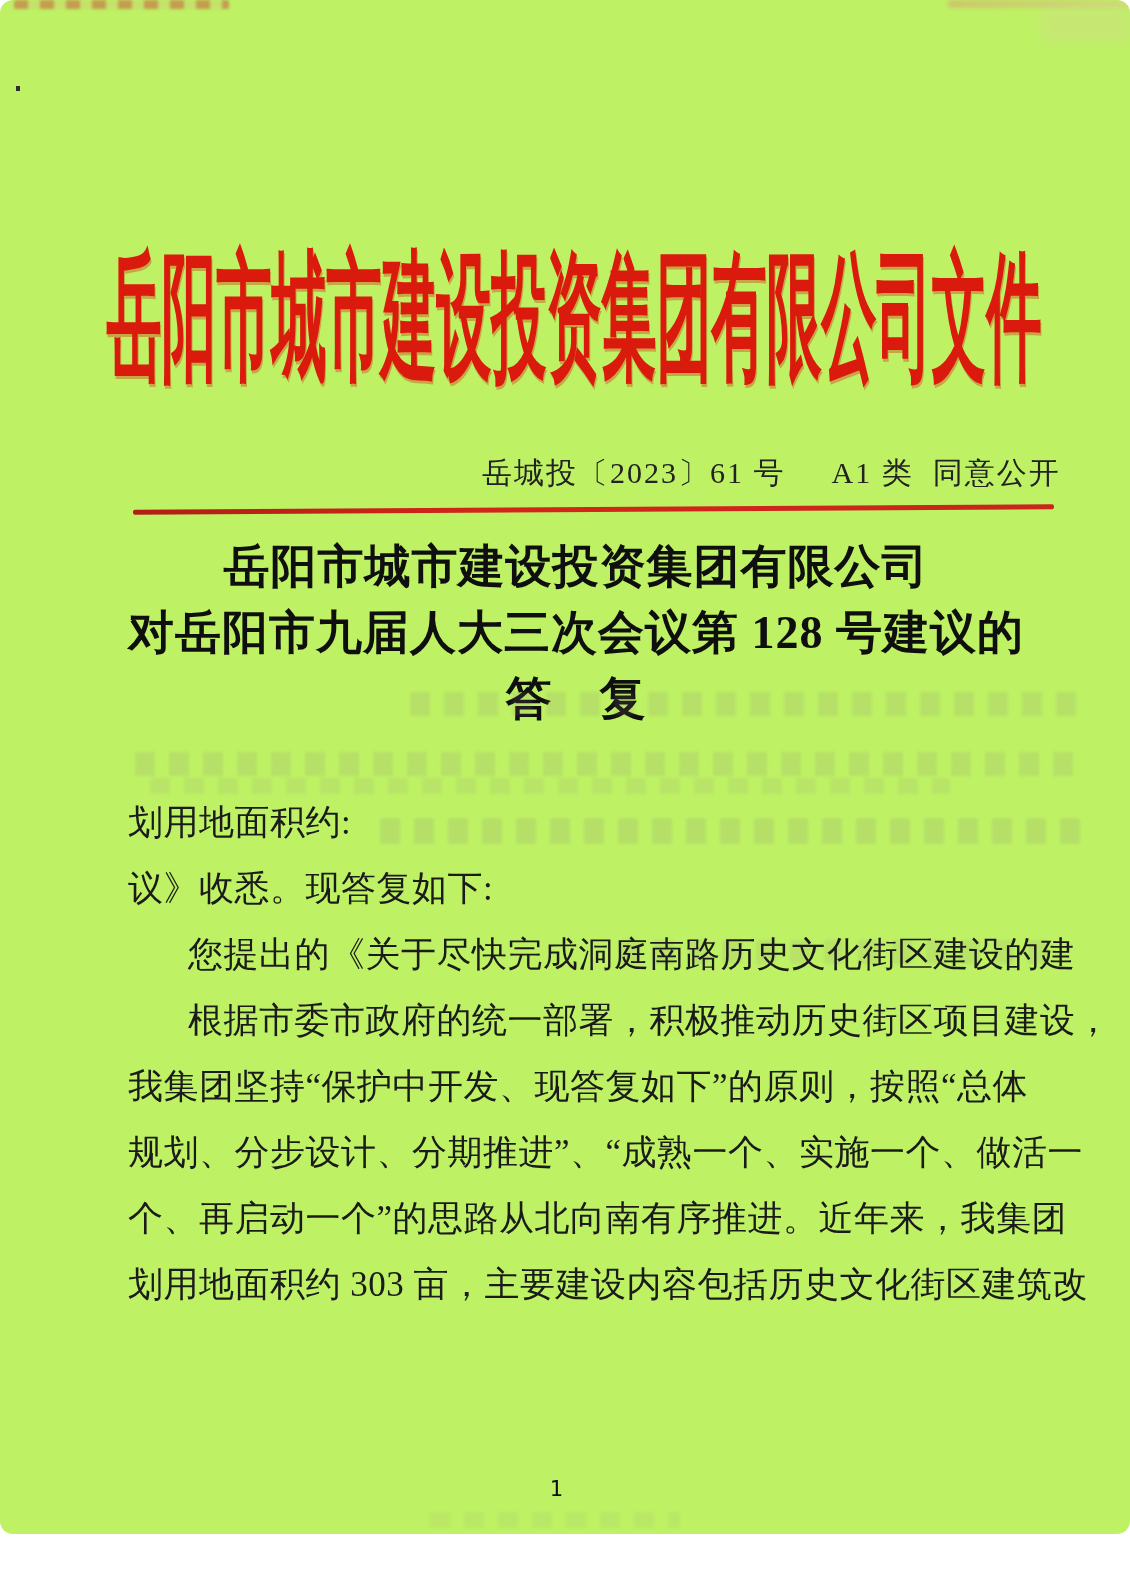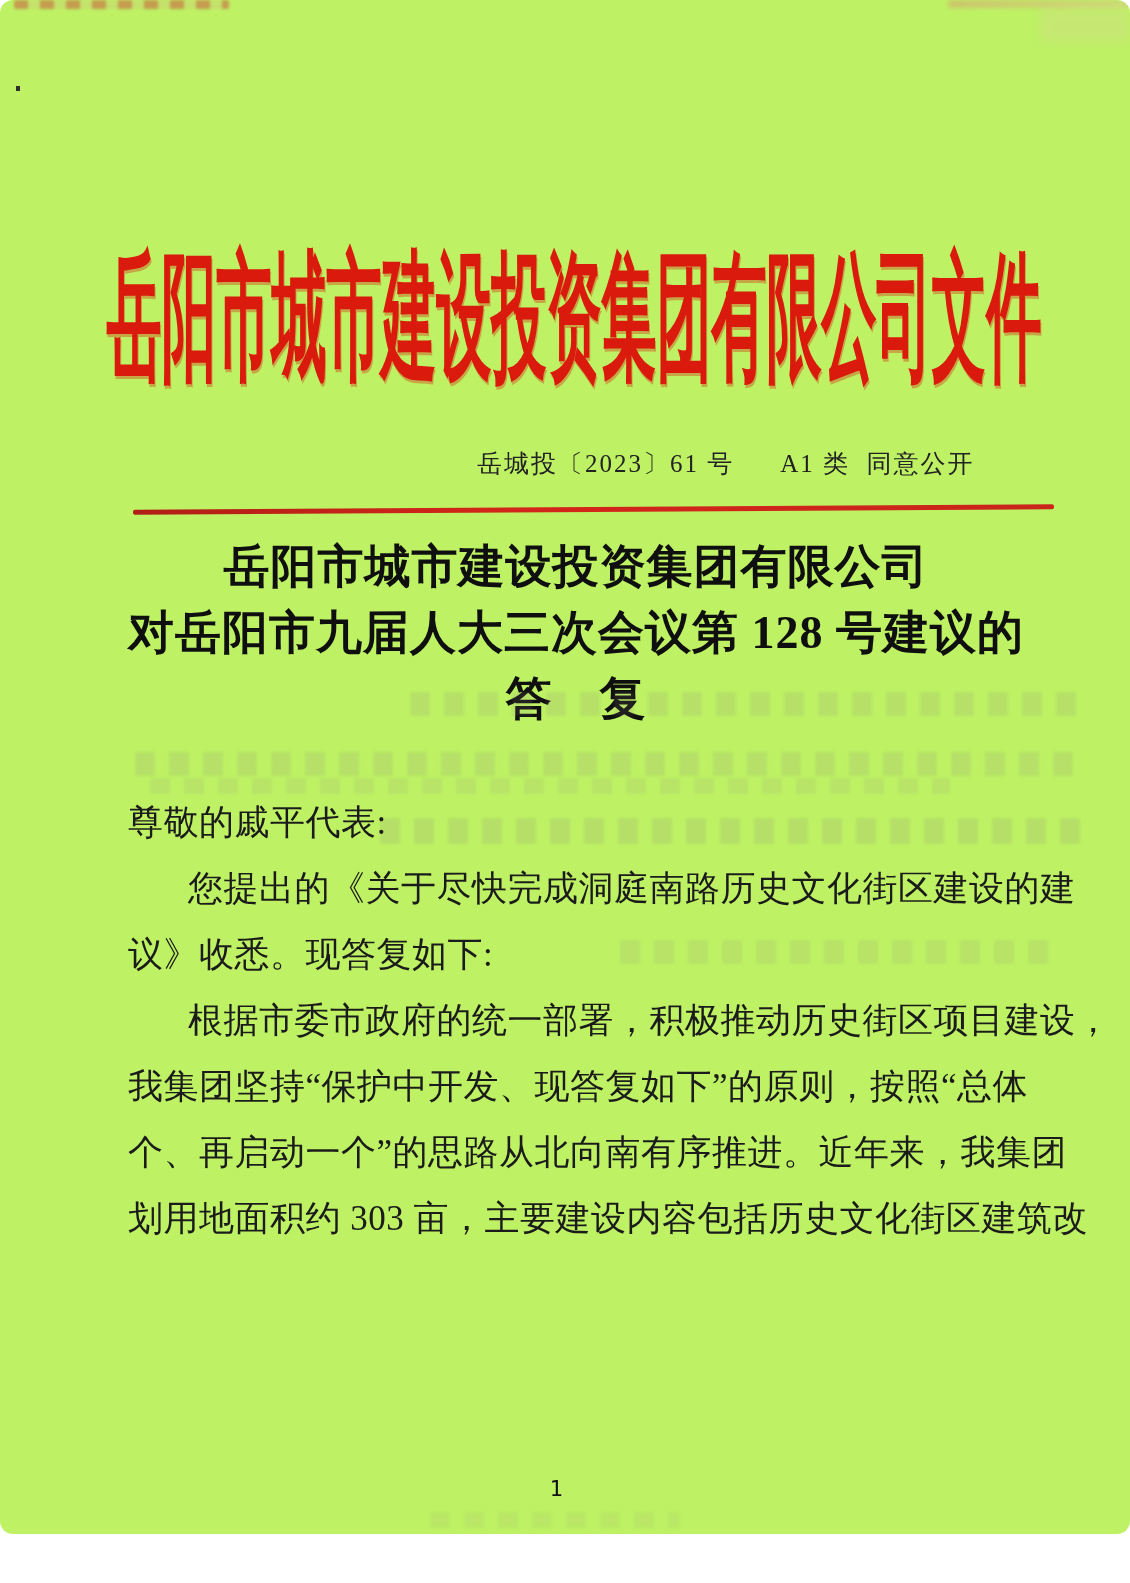--- a/index.html
+++ b/index.html
@@ -47,21 +47,21 @@
     color:#da1a0c;
     white-space:nowrap;
     transform: scaleY(2.55);
     transform-origin: 50% 0;
     text-shadow: 1px 1px 0 rgba(218,26,12,0.35);
   }
 
   
   .doc-line {
     position:absolute; top:419px; left:444px;
-    font-size:25px; color:#222; white-space:pre;
+    font-size:30px; color:#222; white-space:pre;
     letter-spacing:2px;
   }
   .doc-class { margin-left:46px; }
 
   
   .red-rule {
     position:absolute; top:507px; left:133px;
     width:921px; height:5px;
     background: linear-gradient(90deg, #b01f15, #d3261a 40%, #c9251a);
     transform: rotate(-0.33deg);
@@ -142,24 +142,25 @@
   </div>
 
   <div class="ghost g0"></div>
   <div class="ghost g1"></div>
   <div class="ghost g2"></div>
   <div class="ghost g3"></div>
   <div class="ghost g4"></div>
   <div class="ghost g5"></div>
 
   <div class="body-text">
-    <div class="b-line">尊敬的戚平代表:</div>
+    <div class="b-line">划用地面积约:</div>
+    <div class="b-line">议》收悉。现答复如下:</div>
     <div class="b-line indent">您提出的《关于尽快完成洞庭南路历史文化街区建设的建</div>
-    <div class="b-line">议》收悉。现答复如下:</div>
     <div class="b-line indent">根据市委市政府的统一部署，积极推动历史街区项目建设，</div>
     <div class="b-line">我集团坚持“保护中开发、现答复如下”的原则，按照“总体</div>
+    <div class="b-line">规划、分步设计、分期推进”、“成熟一个、实施一个、做活一</div>
     <div class="b-line">个、再启动一个”的思路从北向南有序推进。近年来，我集团</div>
     <div class="b-line">划用地面积约 303 亩，主要建设内容包括历史文化街区建筑改</div>
   </div>
 
   <div class="page-number">1</div>
 
 </div>
 
 </body></html>

